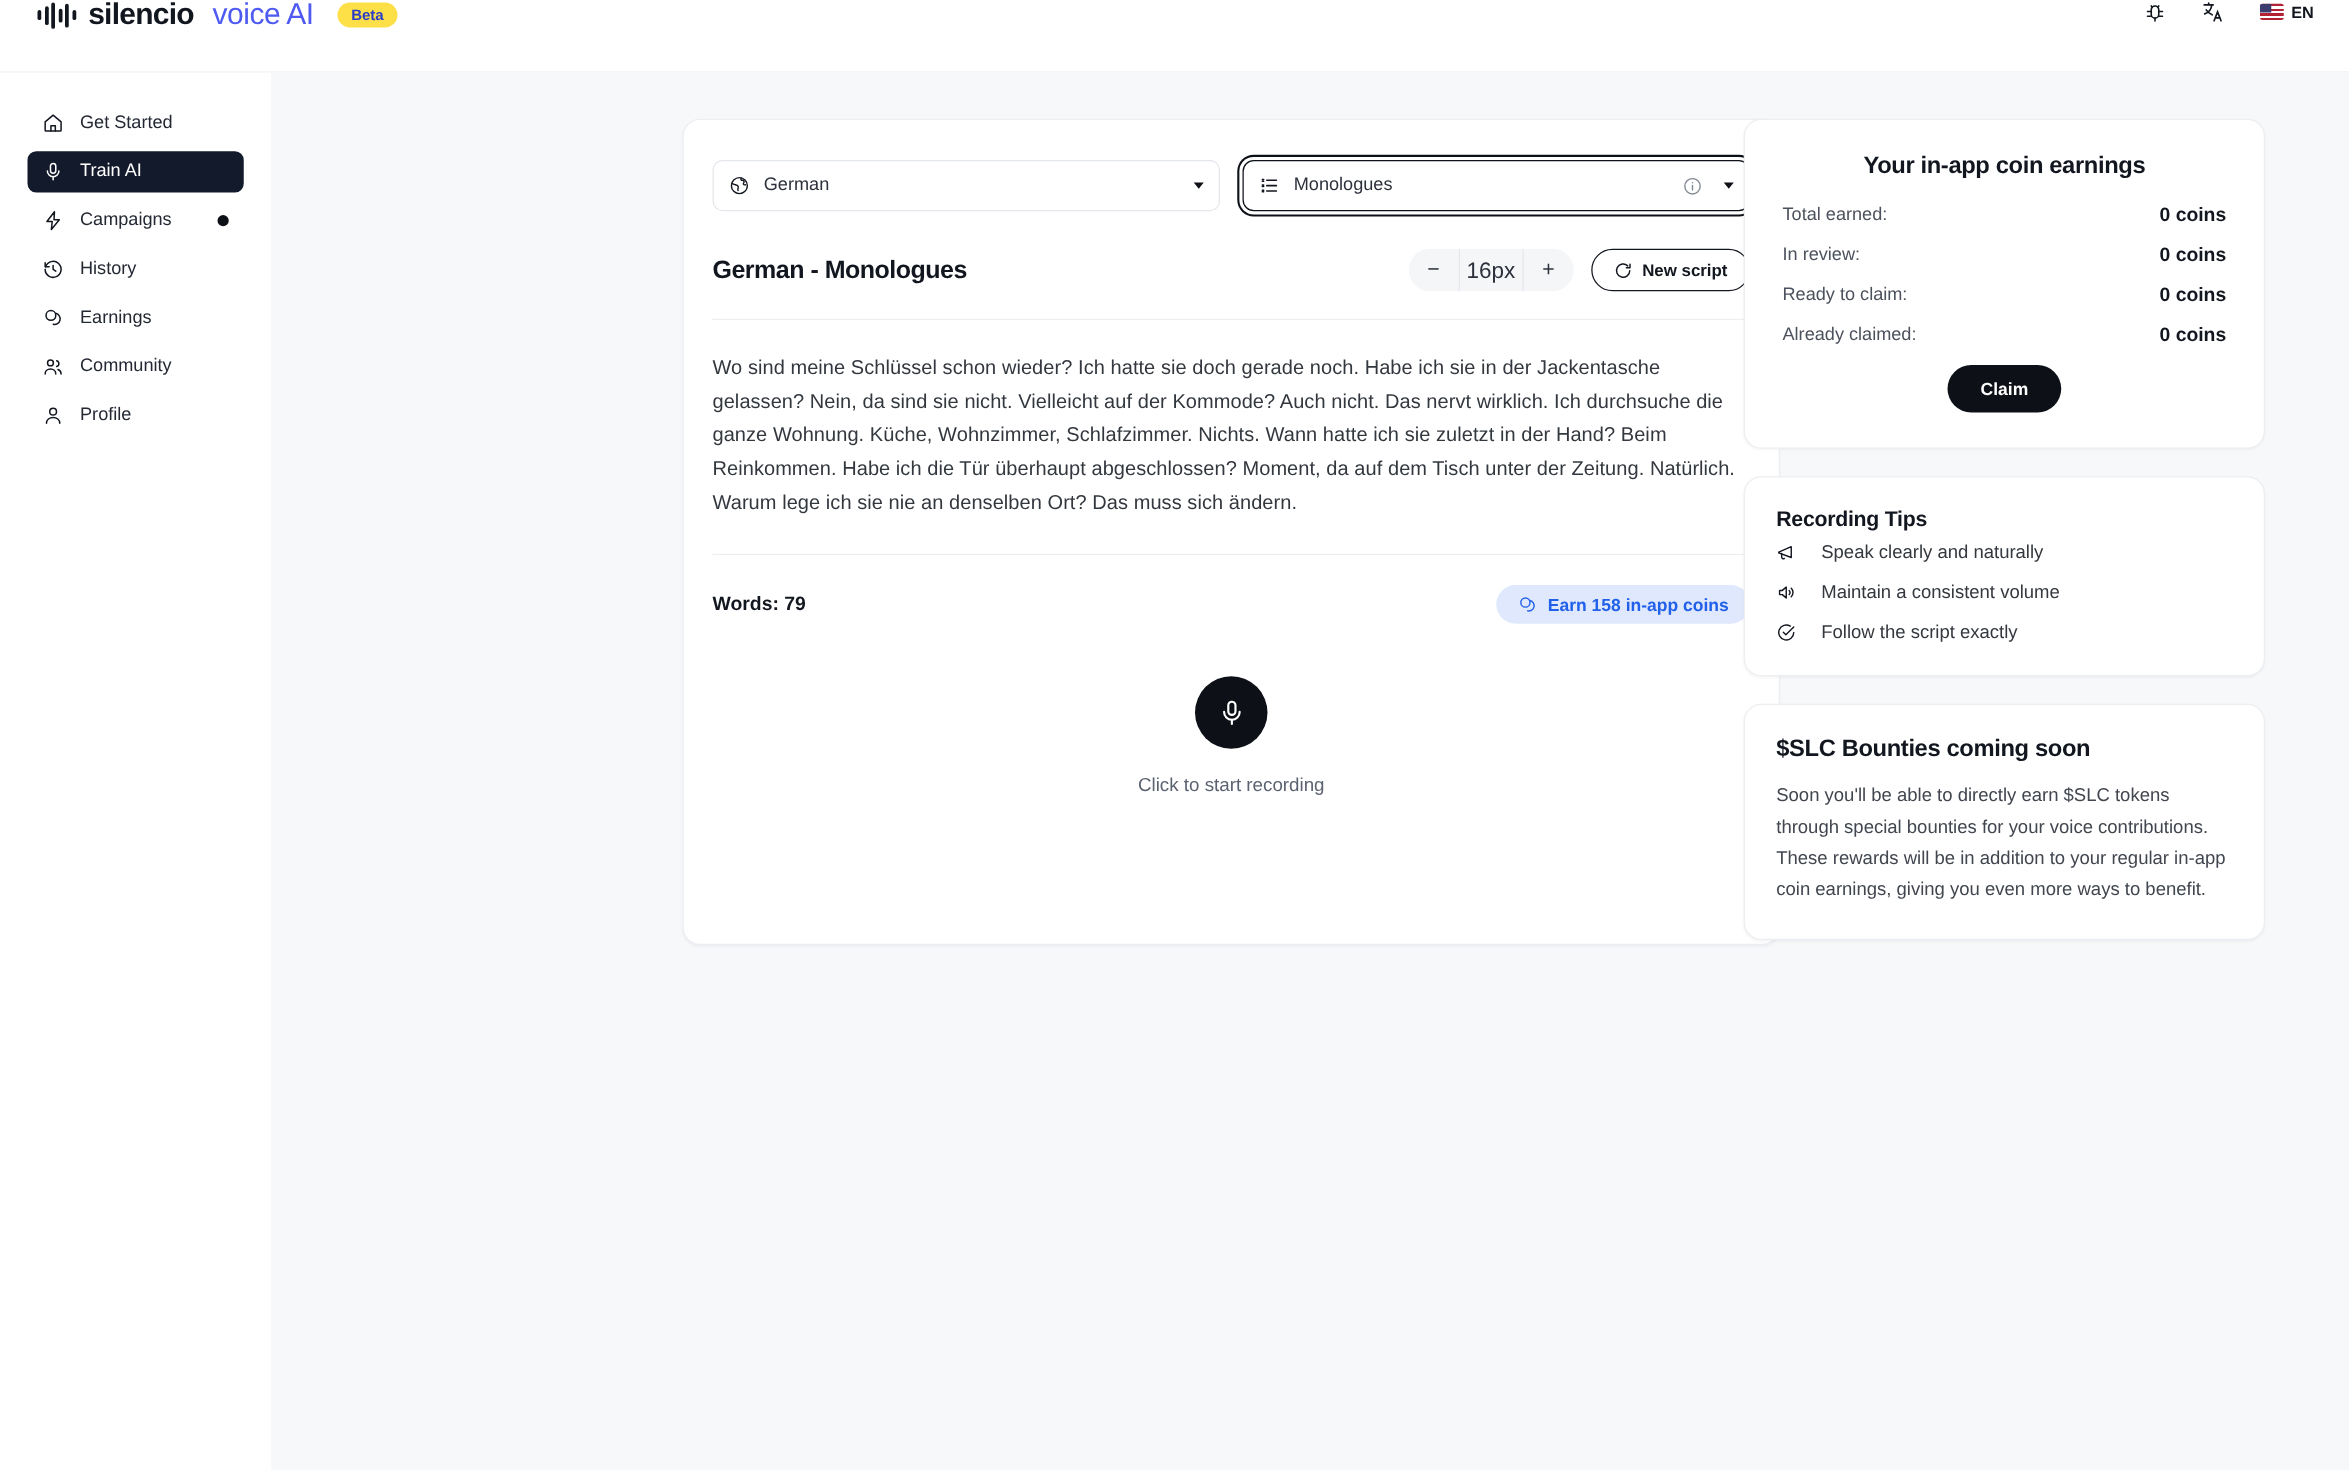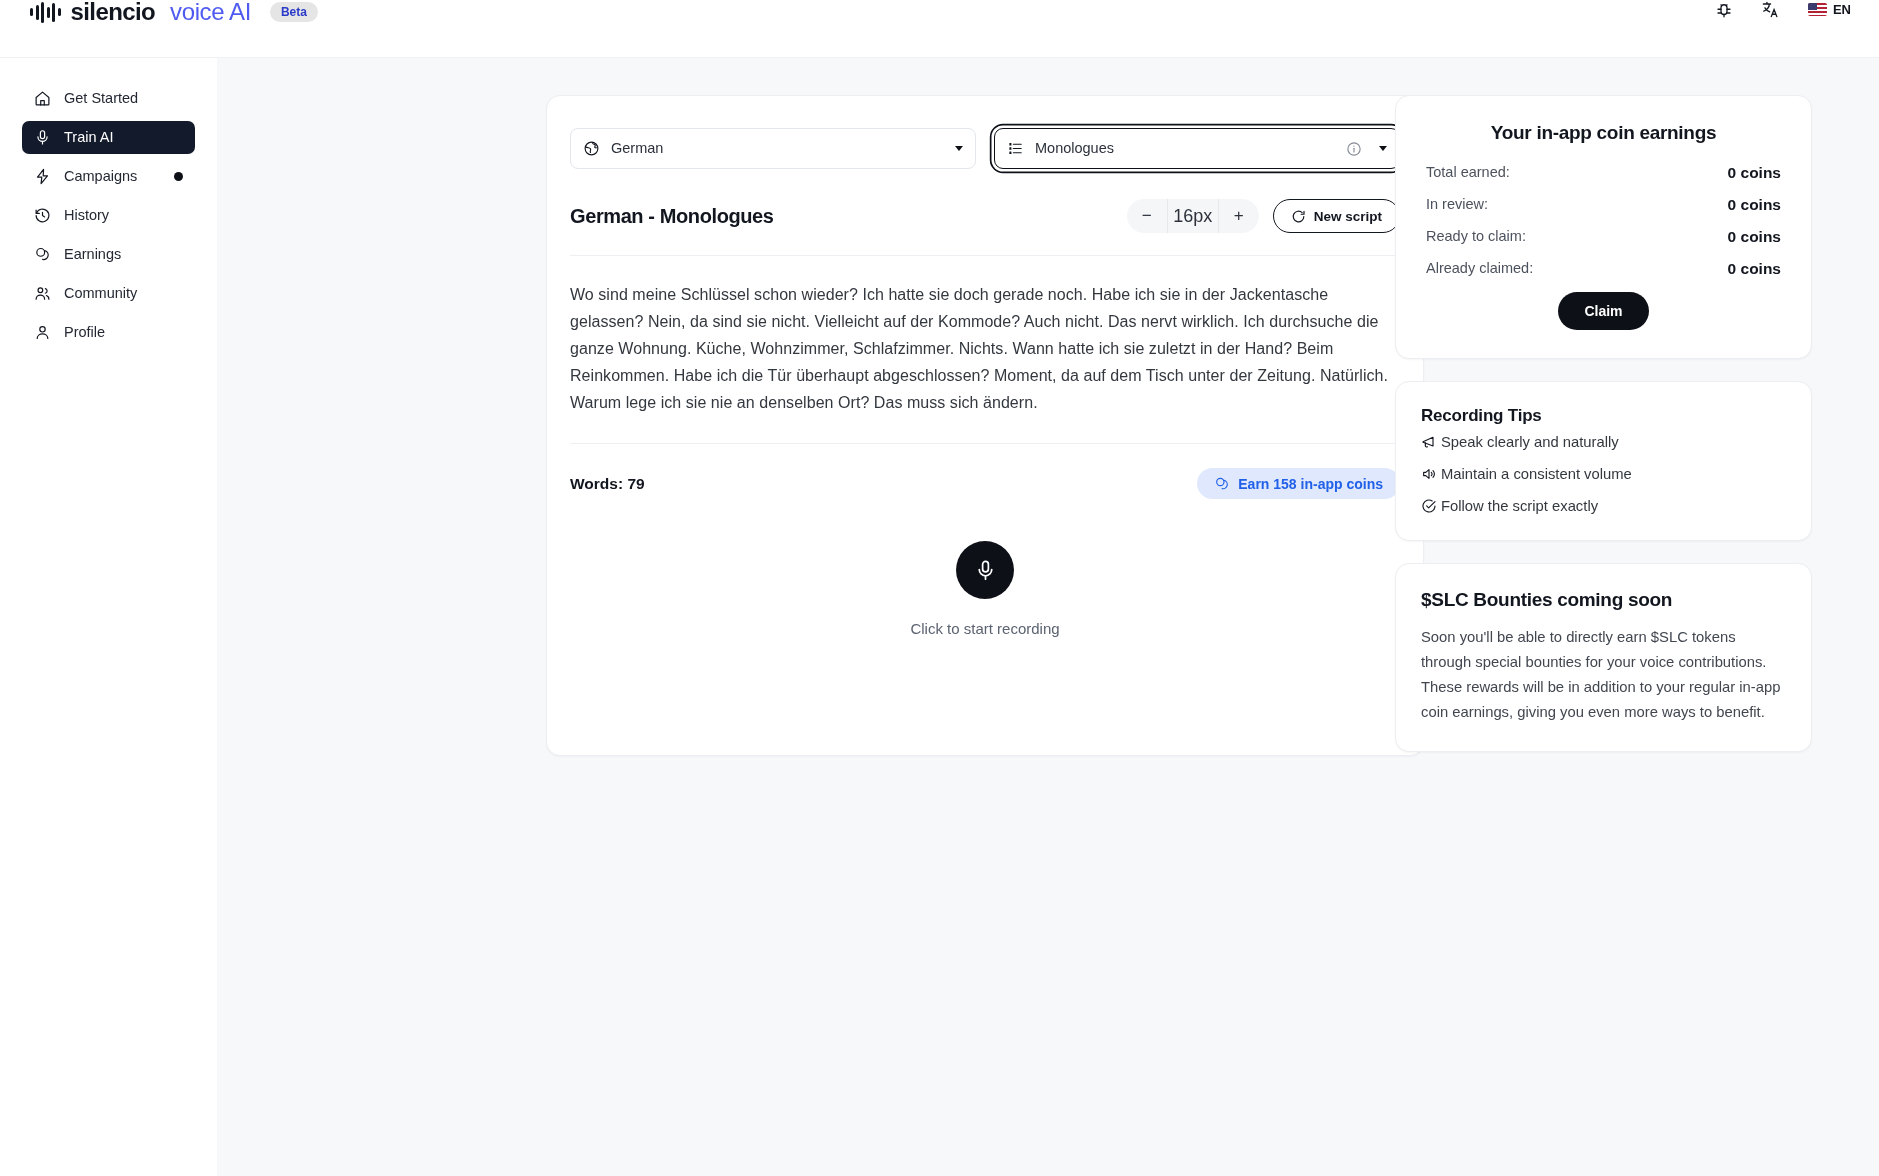--- a/index.html
+++ b/index.html
@@ -25,21 +25,21 @@
   .brand-name {
     font-size: 24px; font-weight: 700; letter-spacing: -0.6px; color: #12161f;
     line-height: 1;
   }
   .brand-sub {
     font-size: 24px; font-weight: 500; letter-spacing: -0.4px; color: #4f5bf0;
     line-height: 1; margin-left: 5px;
   }
   .beta {
     margin-left: 9px;
-    background: #e5e5e5; color: #2a3ac9;
+    background: #fde047; color: #2a3ac9;
     font-size: 12px; font-weight: 600;
     padding: 4px 11px; border-radius: 999px;
     line-height: 1;
   }
   .topright {
     margin-left: auto; margin-right: 28px;
     display: flex; align-items: center; gap: 28px;
   }
   .topright .ic { display: flex; align-items: center; cursor: pointer; }
   .lang { display: flex; align-items: center; gap: 6px; cursor: pointer; }
@@ -195,21 +195,21 @@
   .earn-row .v { margin-left: auto; font-size: 15.5px; font-weight: 700; color: #12161f; }
   .claim-wrap { display: flex; justify-content: center; margin-top: 10px; }
   .claim {
     background: #0d1117; color: #ffffff;
     font-size: 14px; font-weight: 600;
     padding: 11px 26px; border-radius: 999px; cursor: pointer;
   }
 
   .tips-card { margin-top: 22px; padding: 24px 25px 26px 25px; }
   .tips-title { font-size: 17px; font-weight: 700; letter-spacing: -0.2px; margin-bottom: 8px; }
-  .tip { display: flex; align-items: center; gap: 4px; margin-bottom: 16px; }
+  .tip { display: flex; align-items: center; gap: 20px; margin-bottom: 16px; }
   .tip:last-child { margin-bottom: 0; }
   .tip span { font-size: 14.8px; color: #33383f; }
 
   .bounty-card { margin-top: 22px; padding: 25px 25px 27px 25px; }
   .bounty-title { font-size: 19px; font-weight: 700; letter-spacing: -0.3px; }
   .bounty-text { margin-top: 14px; font-size: 14.8px; line-height: 1.68; color: #41464f; }
 </style>
 </head>
 <body>
 

